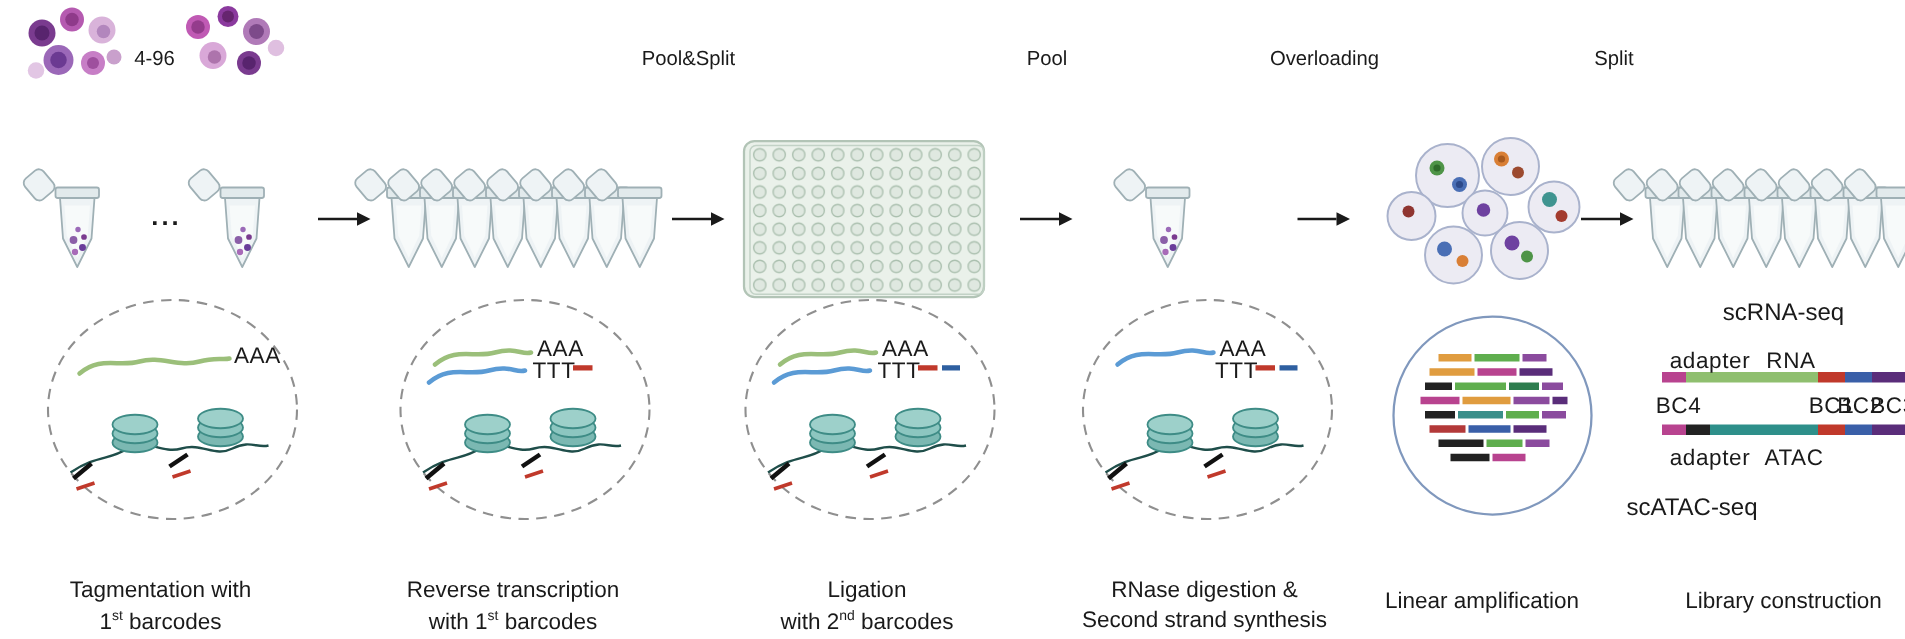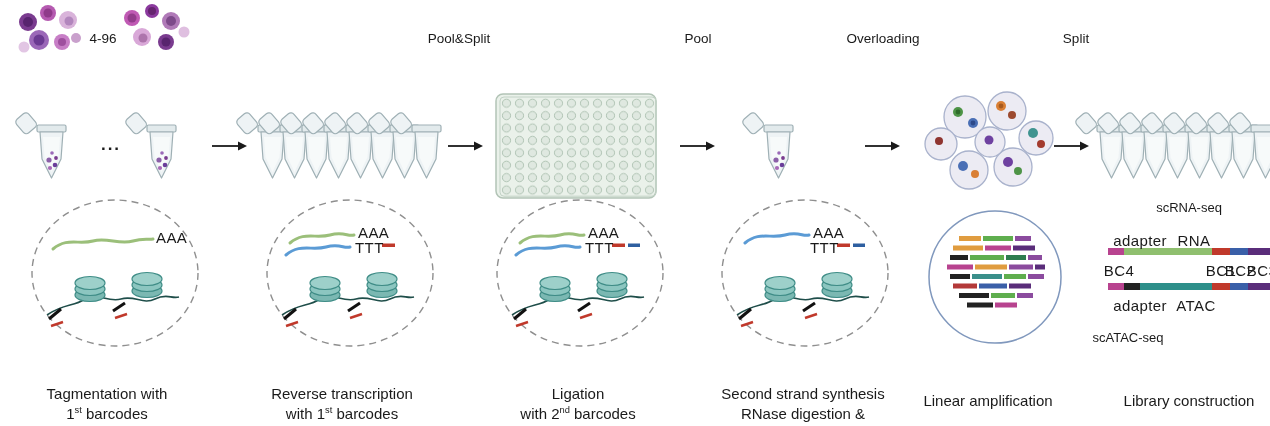--- a/index.html
+++ b/index.html
@@ -8,21 +8,21 @@
     position:relative; width:1270px; height:426px; background:#ffffff;
     font-family:"Liberation Sans", sans-serif; color:#1a1a1a; overflow:hidden;margin-left:12px;
   }
   svg.layer { position:absolute; left:0; top:0; }
   .lbl { position:absolute; white-space:nowrap; color:#1a1a1a; }
   .ctr { transform:translateX(-50%); }
   .top-label { font-size:13.5px; }
   .step-label { font-size:15px; text-align:center; line-height:1.3; }
   .tiny { font-size:15px; letter-spacing:0.4px; }
   .dots { font-size:17px; font-weight:bold; letter-spacing:2px; }
-  .seq-title { font-size:13px; }
+  .seq-title { font-size:16px; }
   sup { font-size:62%; vertical-align:super; }
 </style>
 </head>
 <body>
 
 <div class="canvas">
 
   <svg class="layer" width="1270" height="426" viewBox="0 0 1270 426">
     <defs>
       <g id="tube">
@@ -292,22 +292,22 @@
   </div>
   <div class="lbl step-label ctr" style="left:330px; top:384px;">
     <div><span>Reverse transcription</span></div>
     <div><span>with 1</span><sup>st</sup><span> barcodes</span></div>
   </div>
   <div class="lbl step-label ctr" style="left:566px; top:384px;">
     <div><span>Ligation</span></div>
     <div><span>with 2</span><sup>nd</sup><span> barcodes</span></div>
   </div>
   <div class="lbl step-label ctr" style="left:791px; top:384px;">
+    <div><span>RNase digestion &amp;</span></div>
     <div><span>Second strand synthesis</span></div>
-    <div><span>RNase digestion &amp;</span></div>
   </div>
   <div class="lbl step-label ctr" style="left:976px; top:391px;">
     <div><span>Linear amplification</span></div>
   </div>
   <div class="lbl step-label ctr" style="left:1177px; top:391px;">
     <div><span>Library construction</span></div>
   </div>
 
 </div>
 

